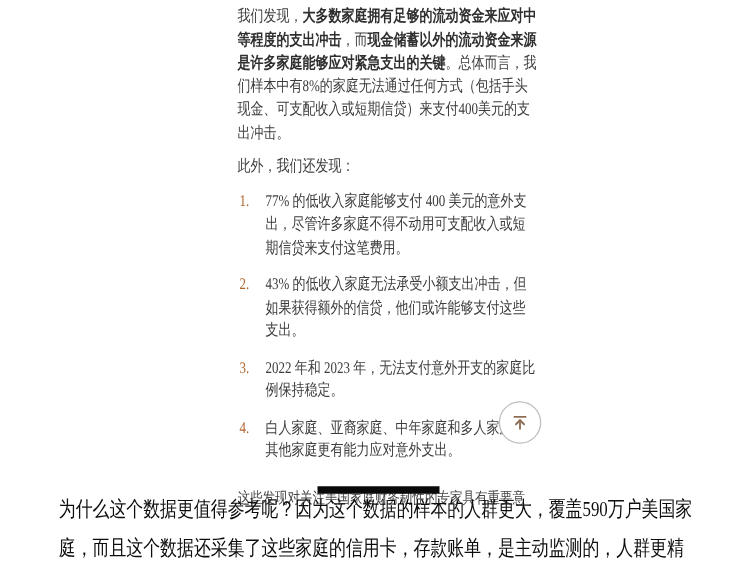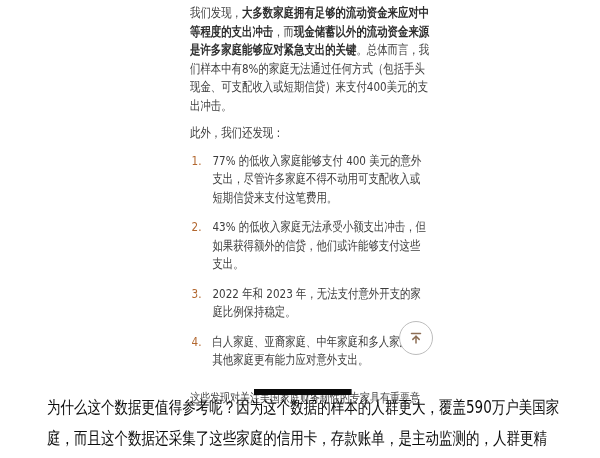--- a/index.html
+++ b/index.html
@@ -2,21 +2,21 @@
 <html><head>
 <meta charset="utf-8">
 <style>
   * { margin: 0; padding: 0; box-sizing: border-box; }
   html, body {
     width: 600px; height: 458px;
     background: #ffffff;
     overflow: hidden;
     font-family: "DejaVu Sans", "Liberation Sans", sans-serif;
   }
-  .stage { position: relative; width: 600px; height: 458px; background: #fff; }
+  .stage { position: relative; width: 600px; height: 458px; background: #fff; font-family: Liberation Serif, serif; }
 
   
   .article {
     position: absolute;
     left: 190px; top: 2px;
     width: 300px;
     transform: scaleX(0.8);
     transform-origin: left top;
     filter: blur(0.35px);
     font-size: 13px;

